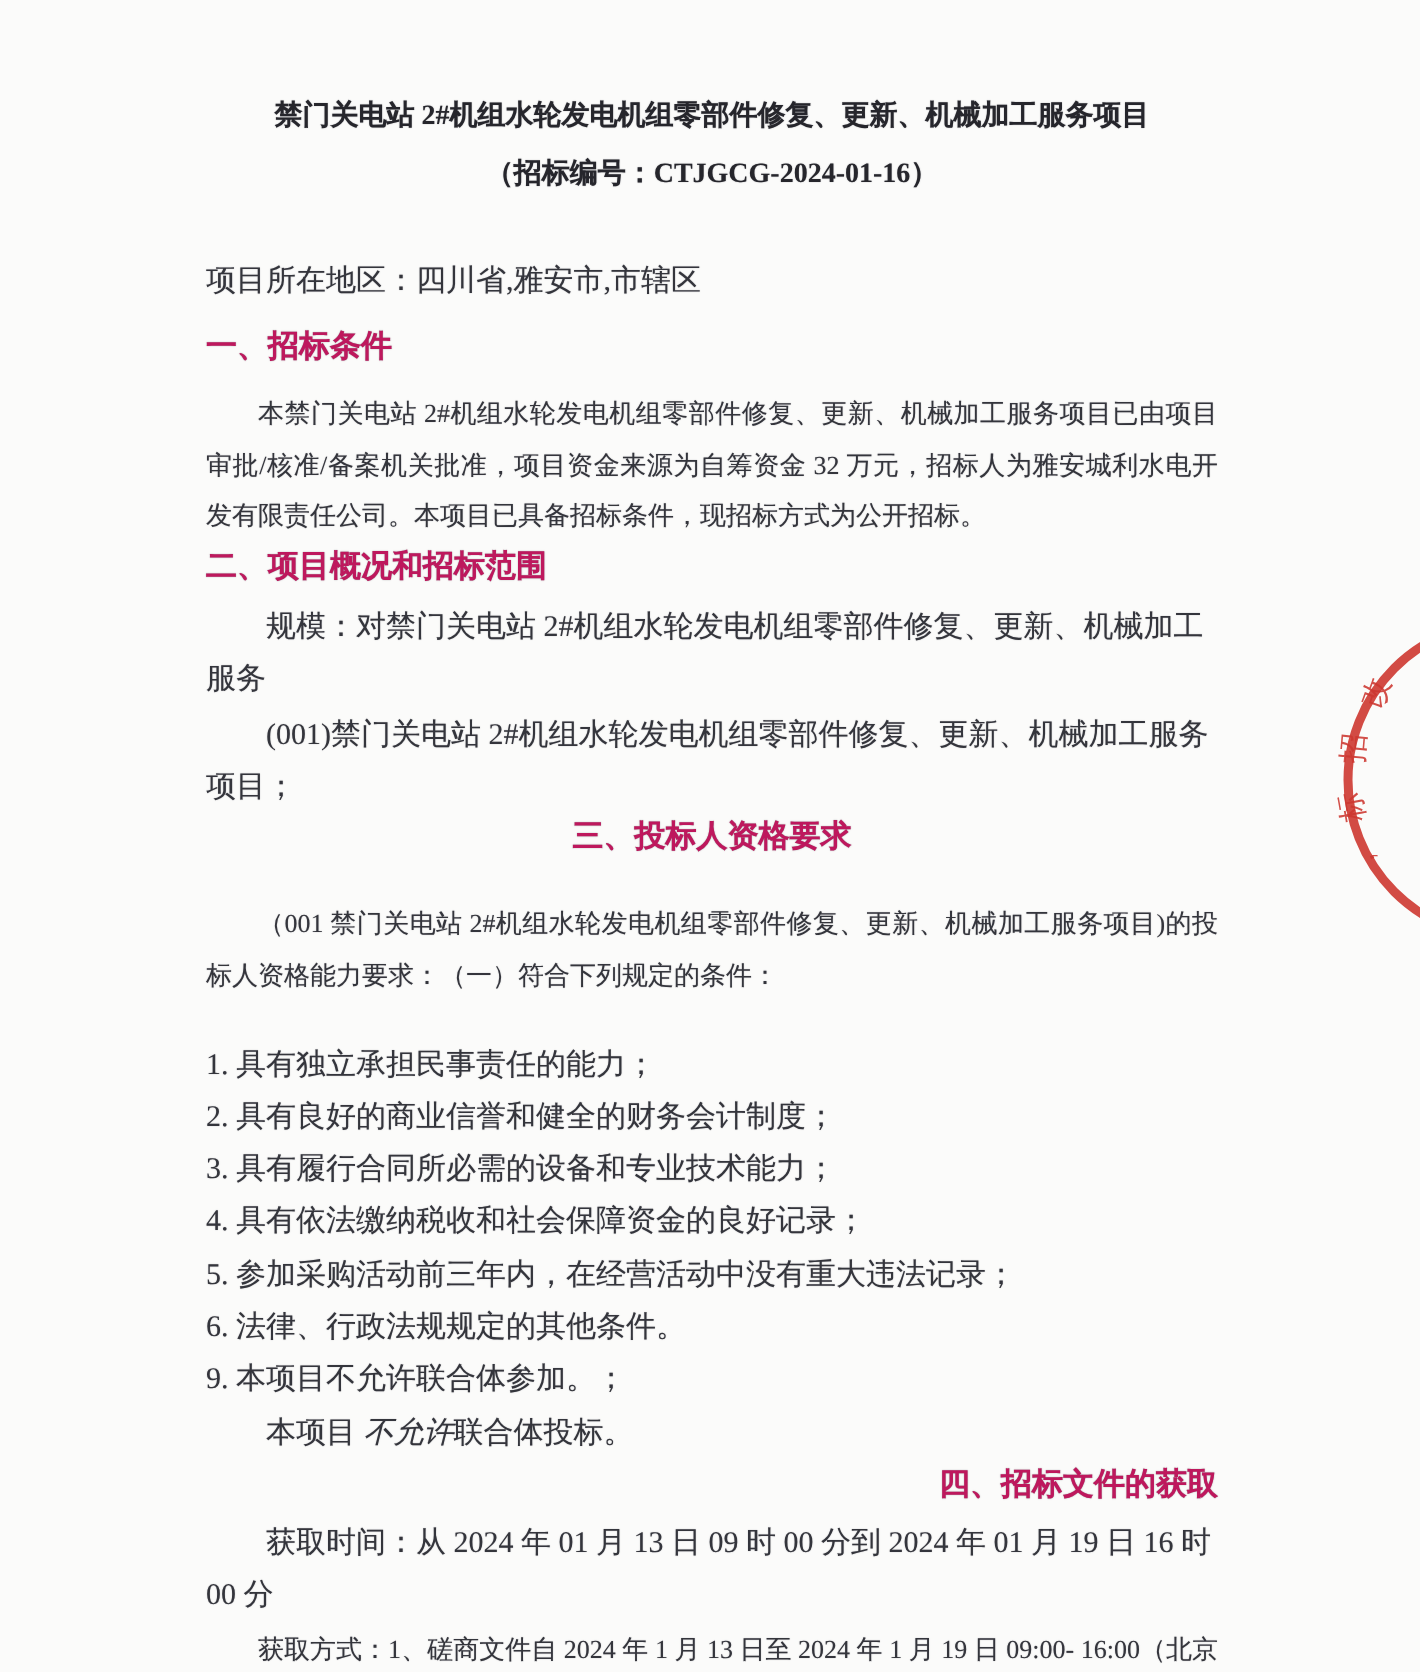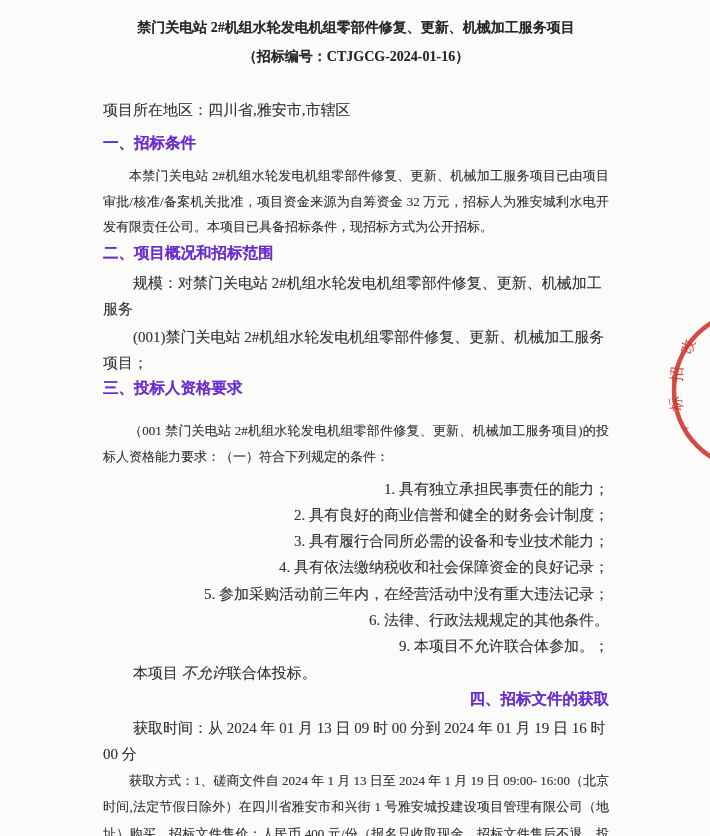--- a/index.html
+++ b/index.html
@@ -3,38 +3,38 @@
 <meta charset="utf-8">
 <style>
   html,body{margin:0;padding:0;}
   body{
     width:710px;height:836px;position:relative;overflow:hidden;
     background:#fbfbfa;
     font-family:"Liberation Serif","DejaVu Serif",serif;
     color:#34353c;
   }
   .doc{position:absolute;left:103px;top:0;width:506px;}
-  .title{padding-top:13px;text-align:center;font-weight:700;color:#26262c;
+  .title{padding-top:44px;text-align:center;font-weight:700;color:#26262c;
          font-size:14px;line-height:29px;text-shadow:0 0 .6px rgba(50,50,60,.45);}
   .line{font-size:15px;line-height:26px;text-shadow:0 0 .6px rgba(50,50,60,.4);}
   .location{margin-top:26px;}
-  .h{font-size:15.5px;font-weight:700;color:#6d28d9;line-height:26px;
+  .h{font-size:15.5px;font-weight:700;color:#be185d;line-height:26px;
      text-shadow:0 0 .6px rgba(30,30,40,.5);}
   .h1{margin-top:7px;}
   .para{font-size:13px;text-indent:2em;text-align:justify;
         text-shadow:0 0 .6px rgba(50,50,60,.4);}
   .p1{margin-top:7px;line-height:25.5px;}
   .h2{margin-top:0;}
   .ind{text-indent:2em;}
   .scale{margin-top:4px;}
   .scope{margin-top:2px;}
   .lot{margin-top:2px;}
-  .h3{margin-top:-1px;}
+  .h3{margin-top:-1px;text-align:center;}
   .p3{margin-top:17px;line-height:26px;}
-  .items{margin-top:6px;text-align:right;}
+  .items{margin-top:19px;}
   .items .line{line-height:26.3px;}
   .note{line-height:26px;}
   .note .it{font-style:italic;}
   .h4{margin-top:0;text-align:right;}
   .time{margin-top:3px;}
   .method{margin-top:1px;line-height:26.5px;}
   .seal{position:absolute;left:662px;top:295px;width:48px;height:170px;}
 </style>
 </head>
 <body>

